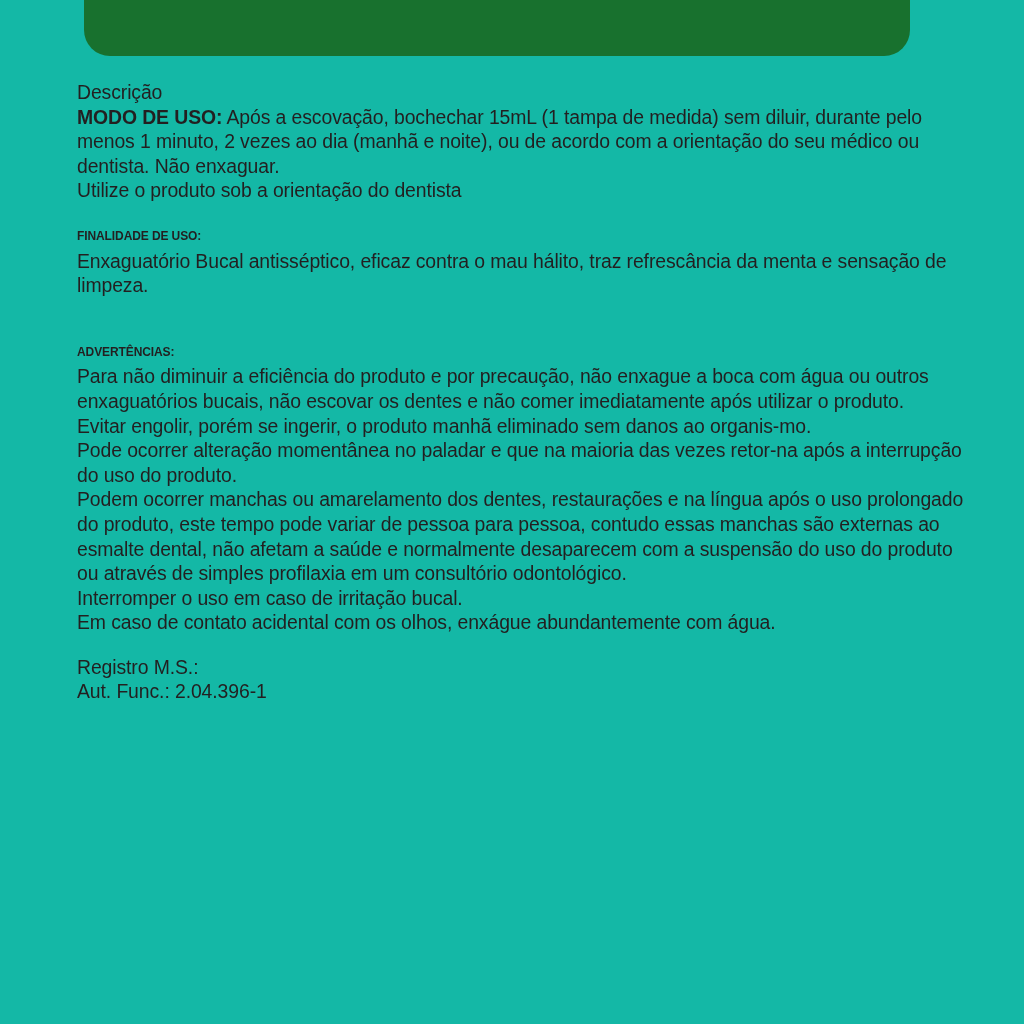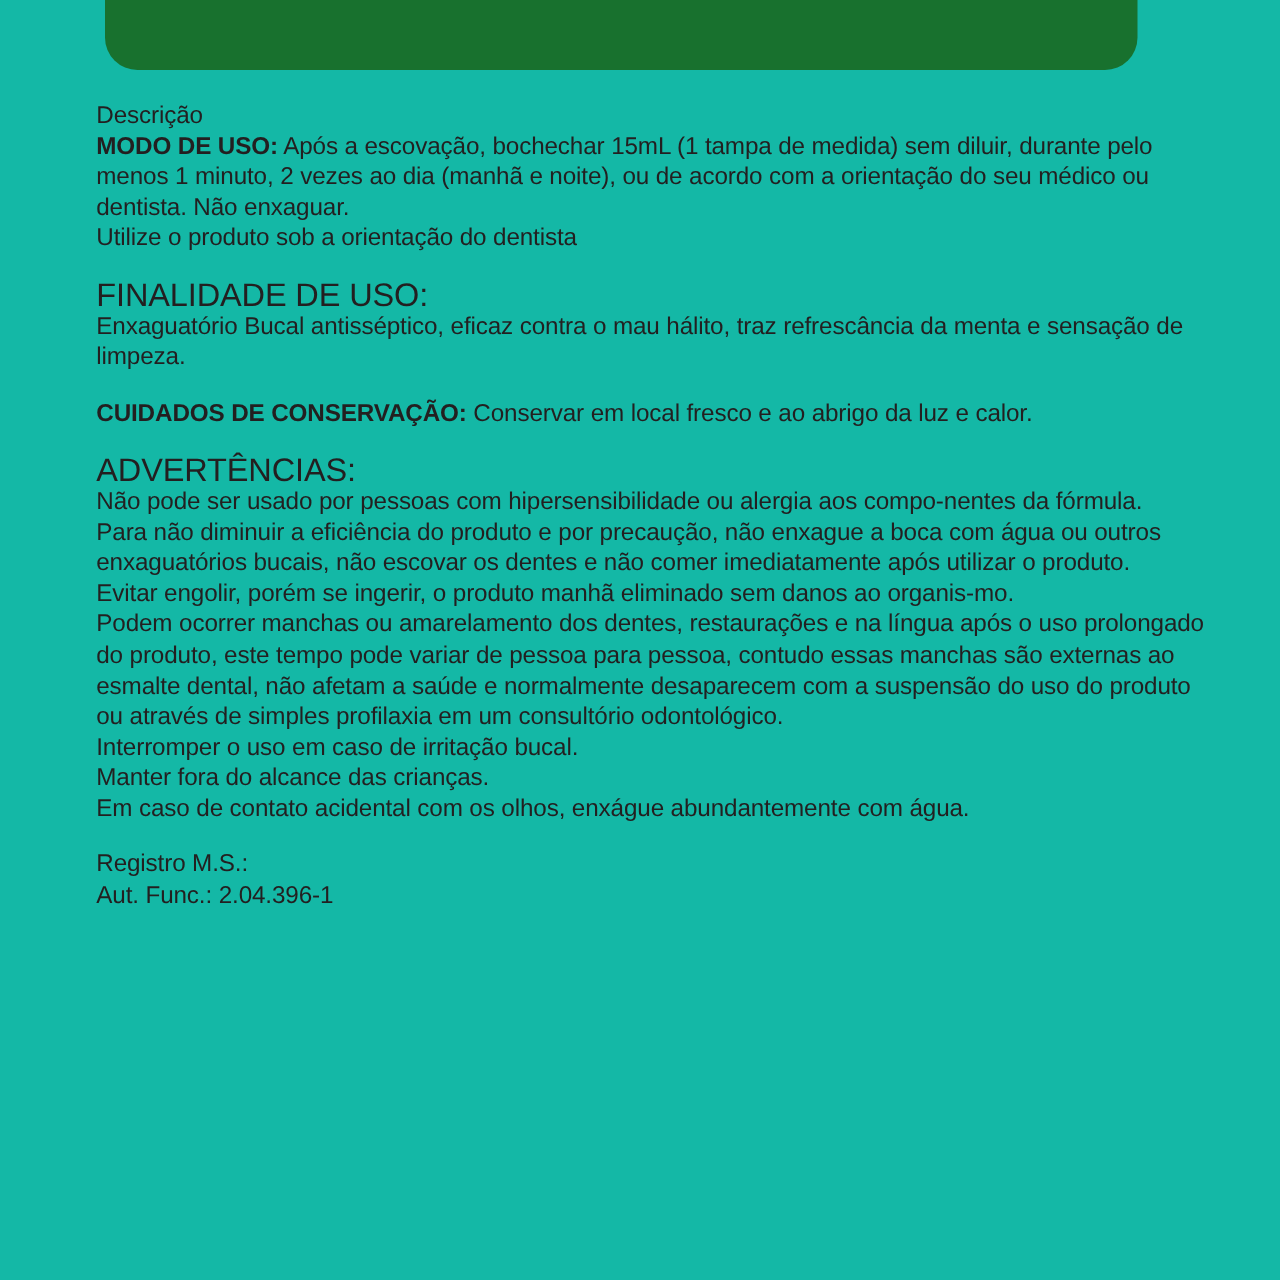--- a/index.html
+++ b/index.html
@@ -44,23 +44,23 @@
   }
   .gap-small {
     height: 20px;
   }
   .para {
     font-size: 19.4px;
     line-height: 24.6px;
     letter-spacing: -0.1px;
   }
   .heading {
-    font-size: 26px;
+    font-size: 12px;
     line-height: 24.6px;
-    font-weight: normal;
+    font-weight: bold;
     letter-spacing: -0.1px;
   }
   .inline-heading {
     font-weight: bold;
   }
 </style>
 </head>
 <body>
 
 <div class="page">
@@ -75,31 +75,29 @@
 
     <div class="para">Utilize o produto sob a orientação do dentista</div>
 
     <div class="gap"></div>
 
     <div class="heading">FINALIDADE DE USO:</div>
     <div class="para">Enxaguatório Bucal antisséptico, eficaz contra o mau hálito, traz refrescância da menta e sensação de limpeza.</div>
 
     <div class="gap"></div>
 
-    <div class="para block"><span class="inline-heading">CUIDADOS DE CONSERVAÇÃO:</span><span> Conservar em local fresco e ao abrigo da luz e calor.</span></div>
 
     <div class="gap"></div>
 
     <div class="heading">ADVERTÊNCIAS:</div>
-    <div class="para">Não pode ser usado por pessoas com hipersensibilidade ou alergia aos compo-nentes da fórmula.</div>
     <div class="para">Para não diminuir a eficiência do produto e por precaução, não enxague a boca com água ou outros enxaguatórios bucais, não escovar os dentes e não comer imediatamente após utilizar o produto.</div>
     <div class="para">Evitar engolir, porém se ingerir, o produto manhã eliminado sem danos ao organis-mo.</div>
+    <div class="para">Pode ocorrer alteração momentânea no paladar e que na maioria das vezes retor-na após a interrupção do uso do produto.</div>
     <div class="para">Podem ocorrer manchas ou amarelamento dos dentes, restaurações e na língua após o uso prolongado do produto, este tempo pode variar de pessoa para pessoa, contudo essas manchas são externas ao esmalte dental, não afetam a saúde e normalmente desaparecem com a suspensão do uso do produto ou através de simples profilaxia em um consultório odontológico.</div>
     <div class="para">Interromper o uso em caso de irritação bucal.</div>
-    <div class="para">Manter fora do alcance das crianças.</div>
     <div class="para">Em caso de contato acidental com os olhos, enxágue abundantemente com água.</div>
 
     <div class="gap-small"></div>
 
     <div class="reg-block">
       <div class="para">Registro M.S.:</div>
       <div class="para">Aut. Func.: 2.04.396-1</div>
     </div>
 
   </div>

